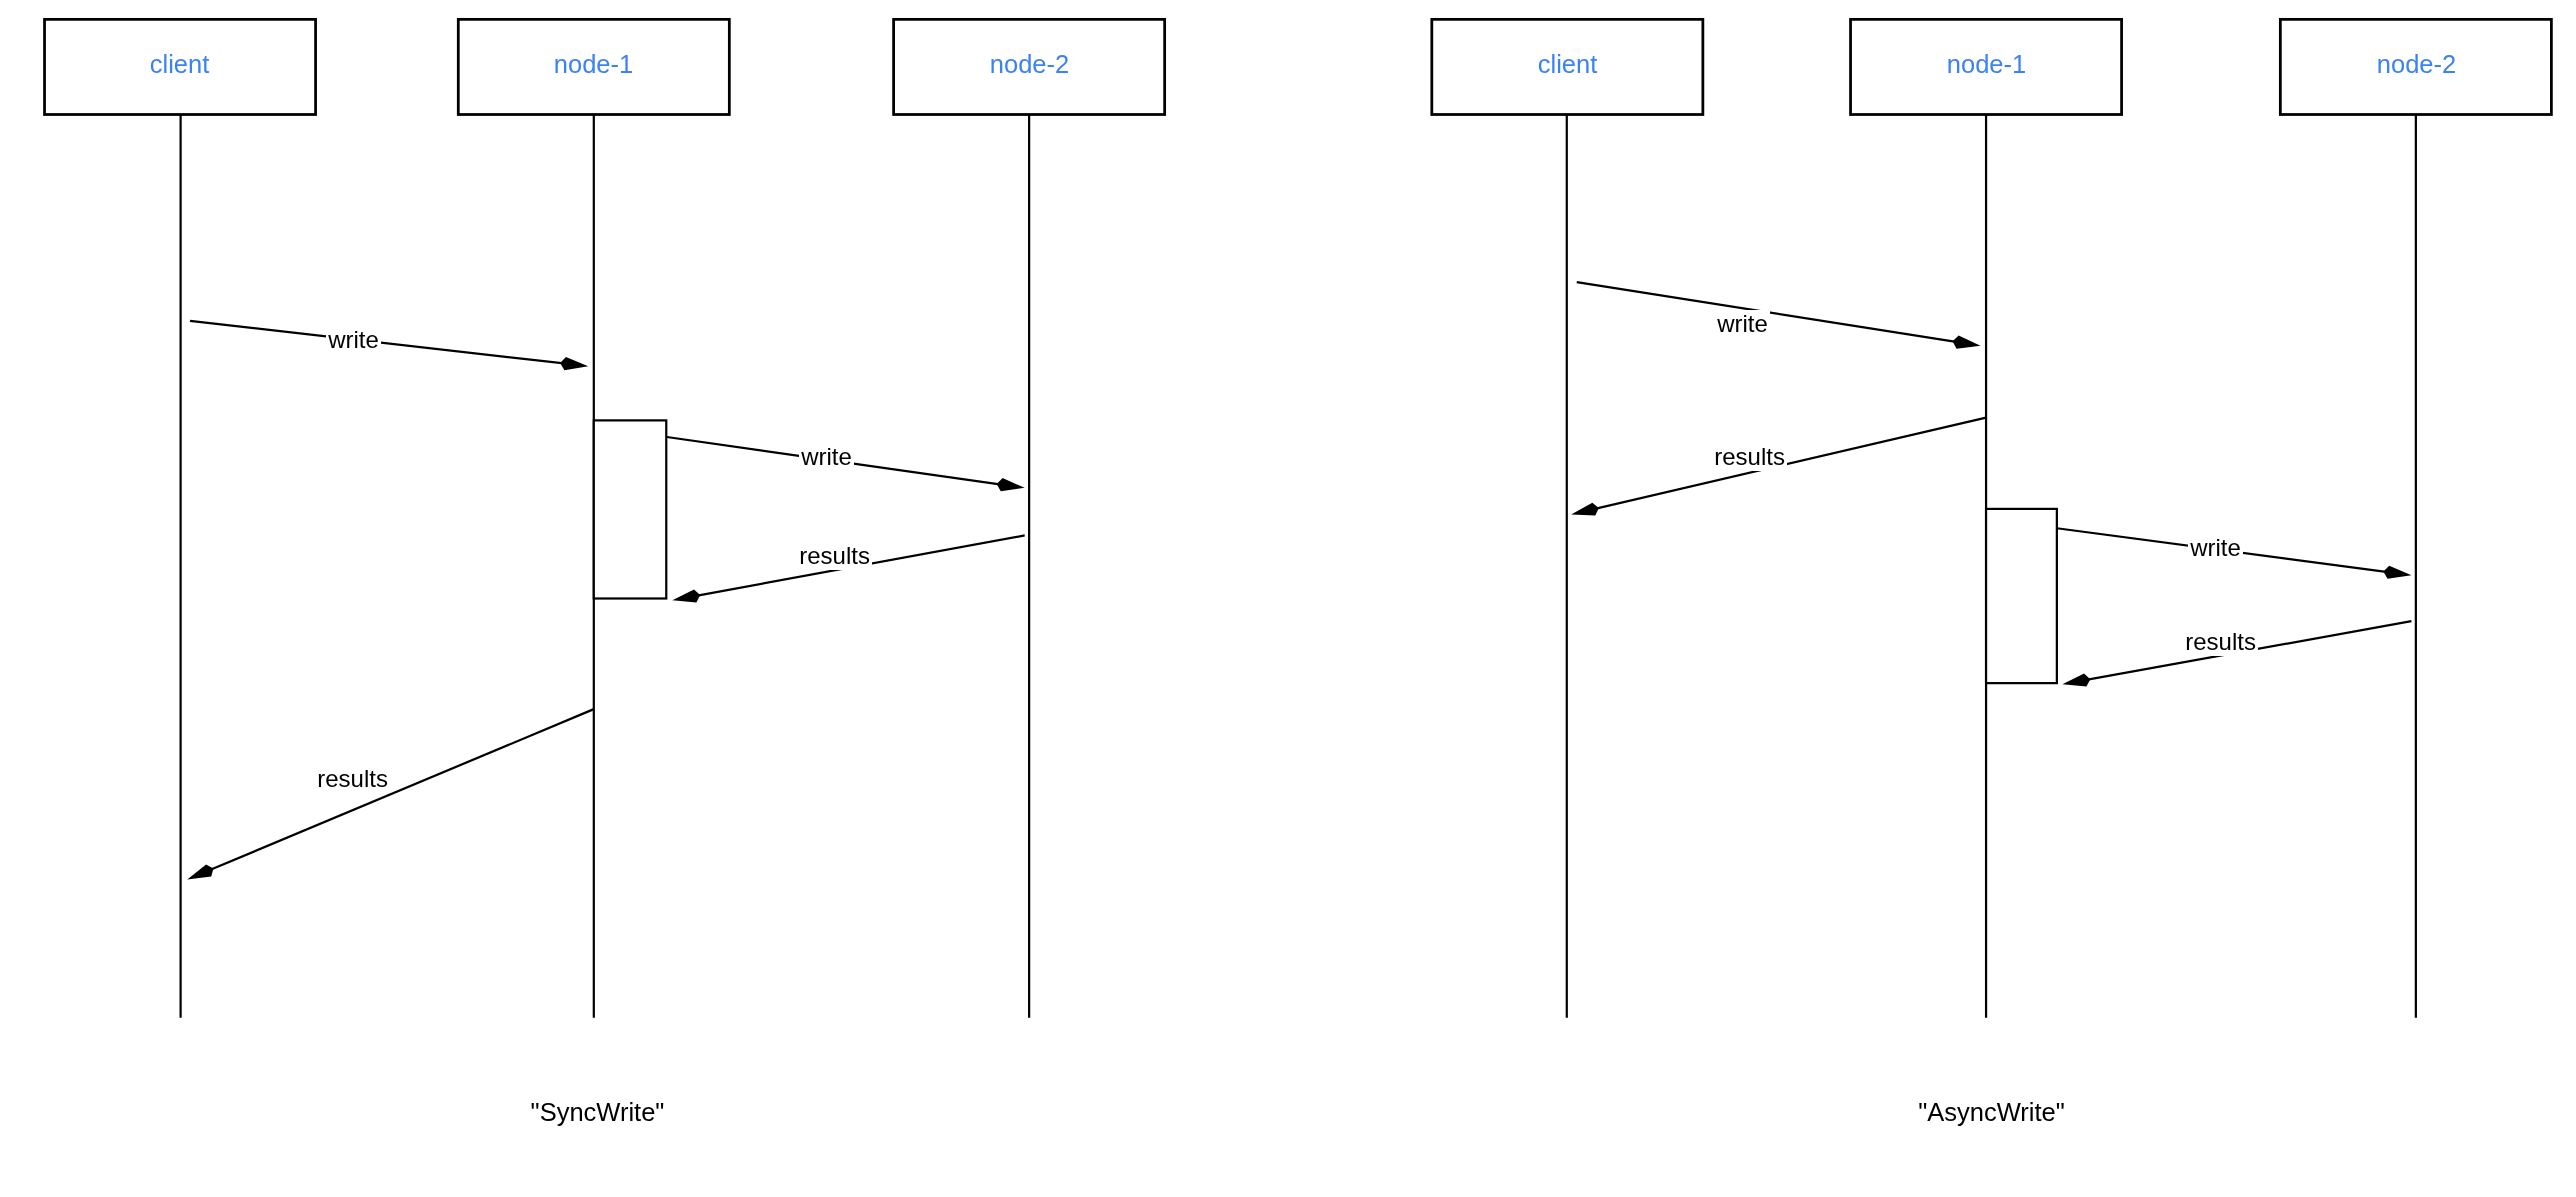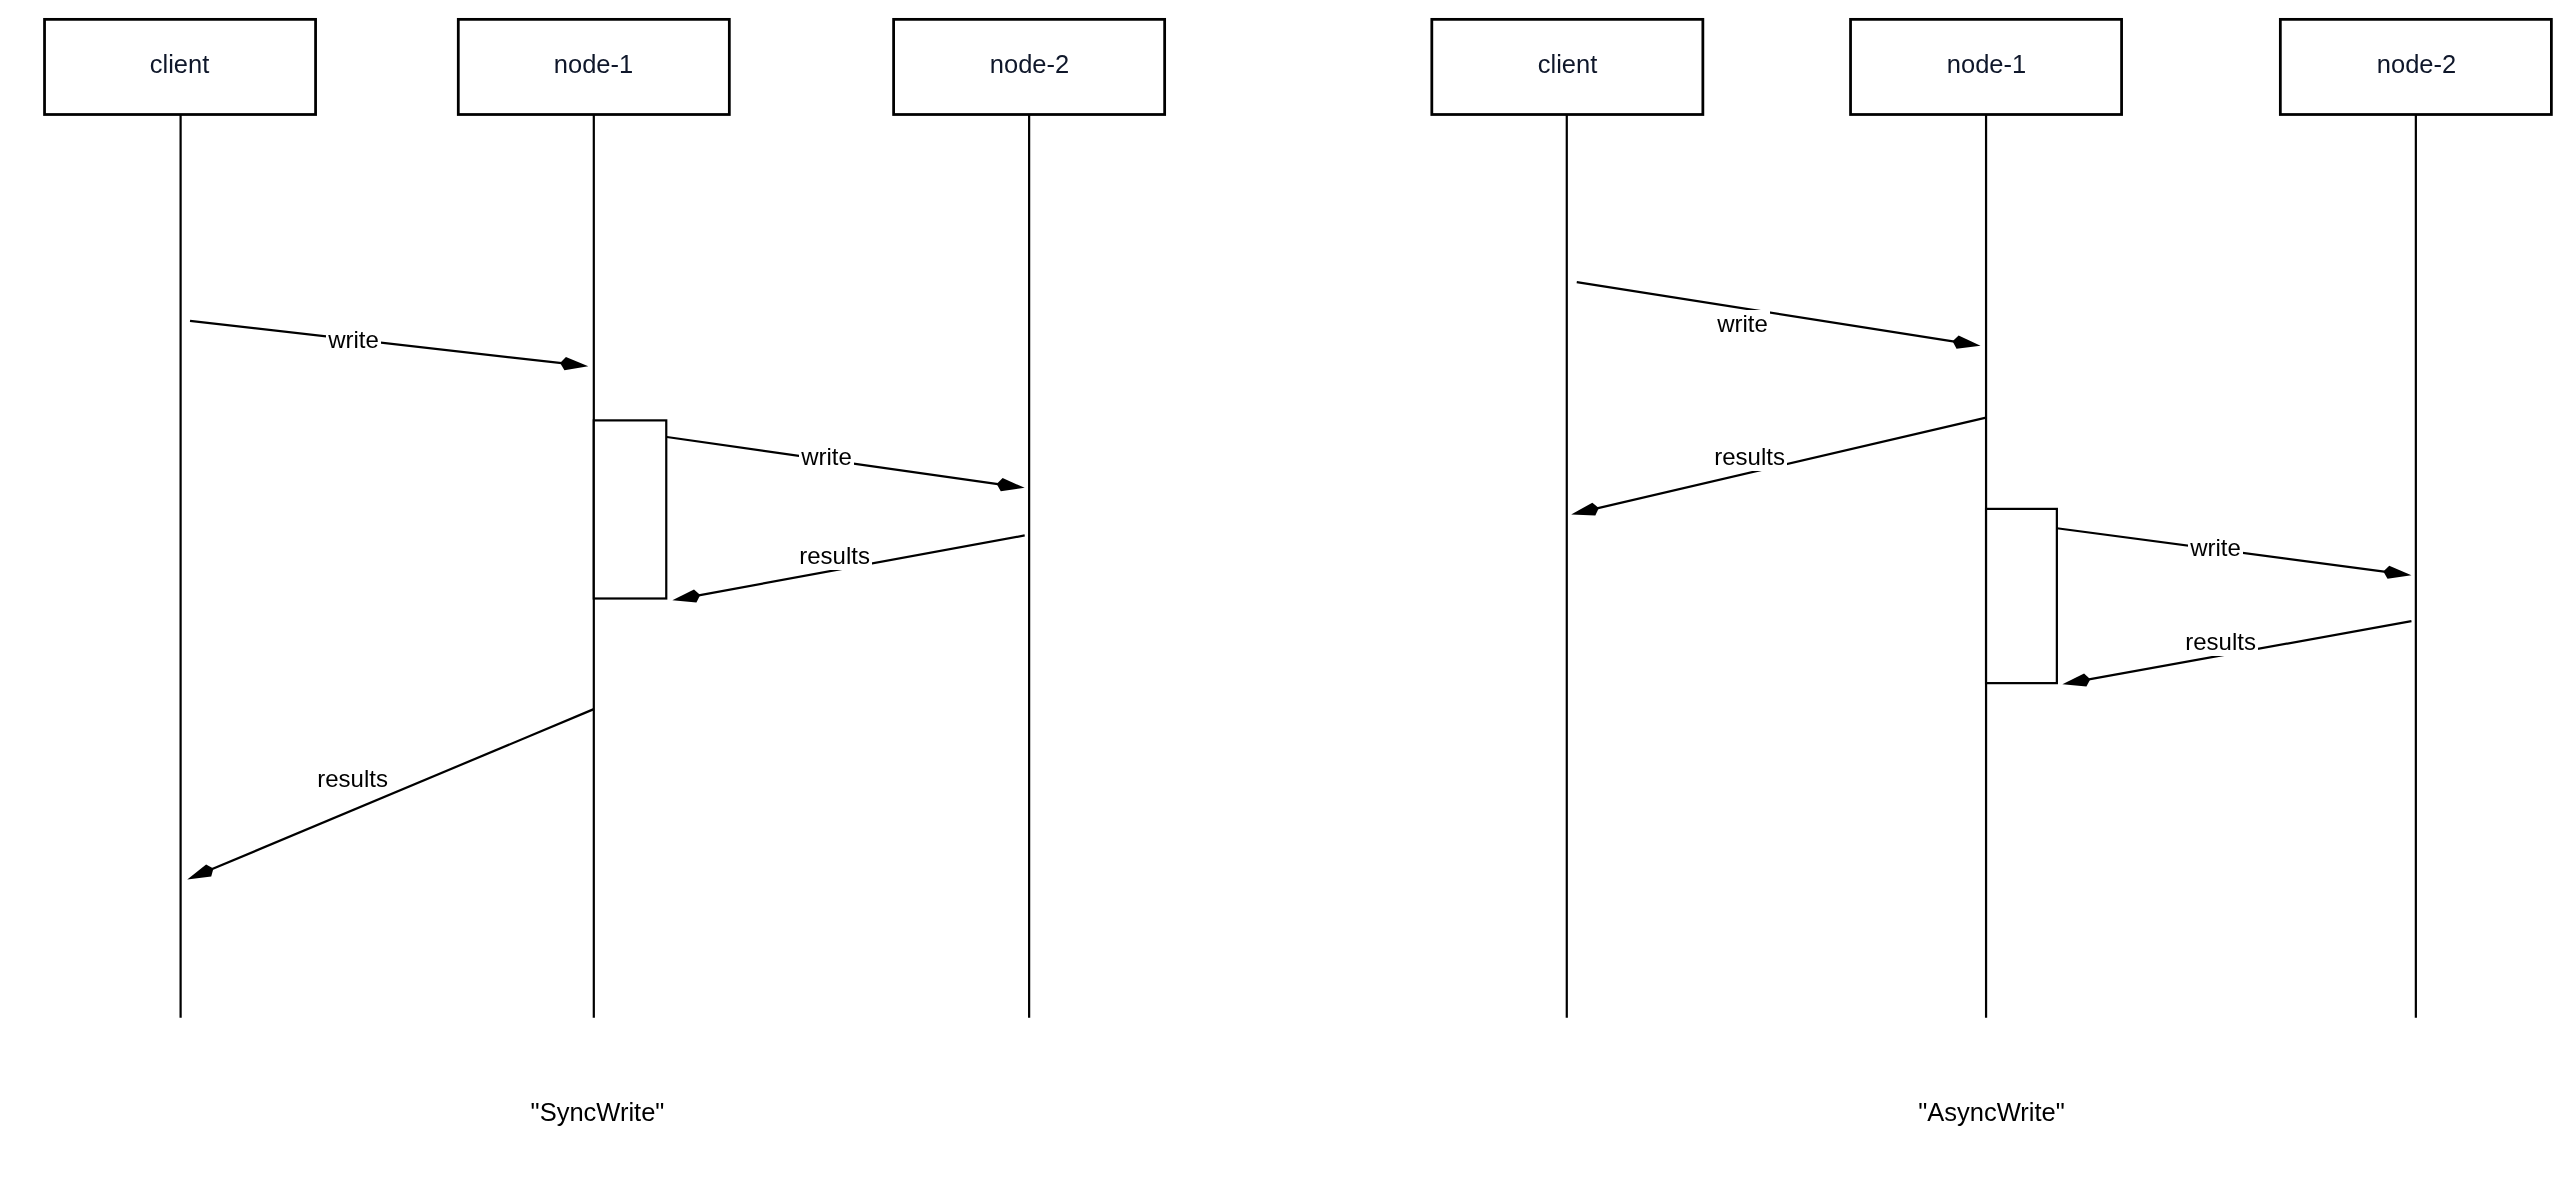--- a/index.html
+++ b/index.html
@@ -16,21 +16,21 @@
     text-align:center;
     font-size:25.5px;
     color:#000000;
     white-space:nowrap;
     font-family:"Liberation Sans","DejaVu Sans",sans-serif;
   }
   .actor-label{
     position:absolute;
     text-align:center;
     font-size:25.5px;
-    color:#0f172a;
+    color:#3b82f6;
     white-space:nowrap;
     font-family:"Liberation Sans","DejaVu Sans",sans-serif;
   }
   .msg-label{
     position:absolute;
     font-size:24px;
     color:#000000;
     white-space:nowrap;
     background:#ffffff;
     padding:0 2.2px;

